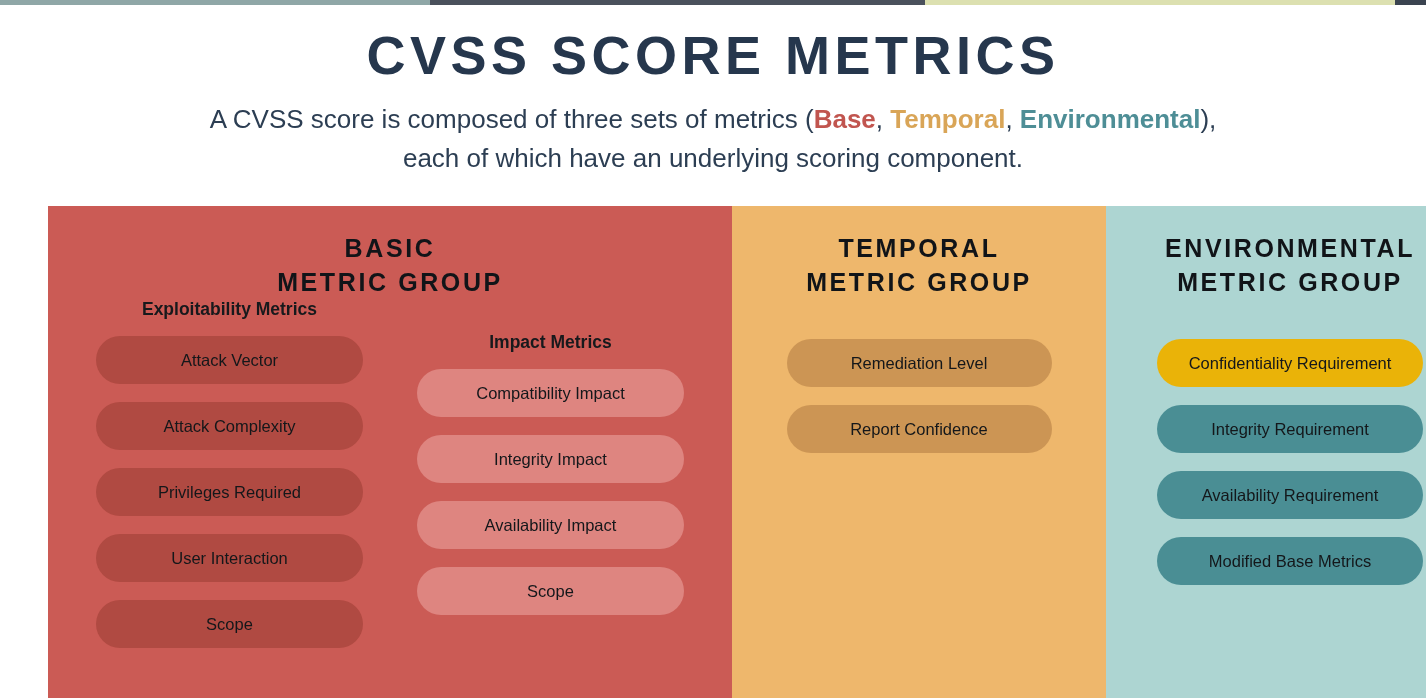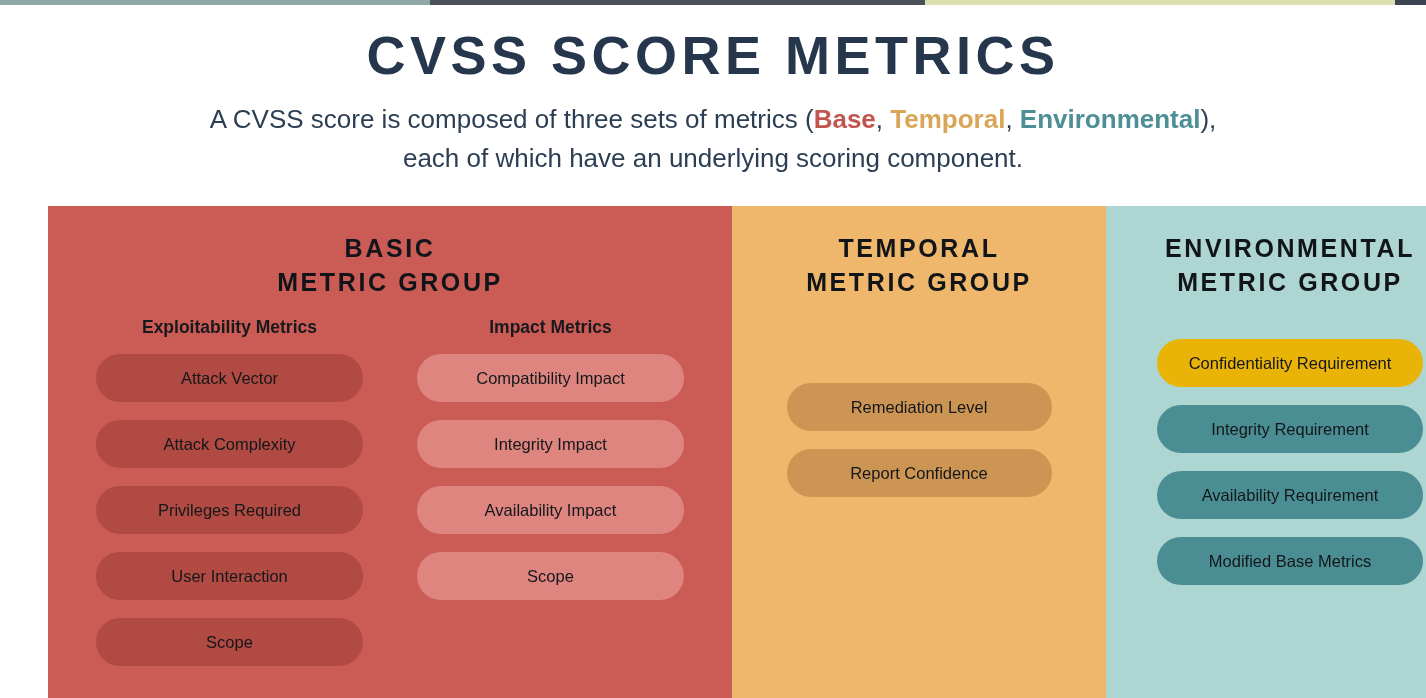--- a/index.html
+++ b/index.html
@@ -95,21 +95,21 @@
     margin: 0;
     padding-top: 26px;
     white-space: pre-line;
   }
 
   
   .sub-wrap {
     display: flex;
     justify-content: center;
     gap: 54px;
-    margin-top: 18px;
+    align-items: center;
   }
   .sub-col { width: 267px; }
   .sub-title {
     text-align: center;
     font-size: 17.5px;
     font-weight: 700;
     color: #17191c;
     margin: 0 0 16px 0;
   }
 
@@ -178,21 +178,21 @@
           <div class="pill" style="background: rgb(222, 133, 128);">Availability Impact</div>
           <div class="pill" style="background: rgb(222, 133, 128);">Scope</div>
         </div>
       </div>
     </div>
 
     <div class="col col-temporal" style="background: rgb(238, 183, 108);">
       <h2 class="col-title">TEMPORAL
 METRIC GROUP</h2>
       <div class="simple-list">
-        <div class="pill" style="background: rgb(204, 149, 84); margin-top: 44px;">Remediation Level</div>
+        <div class="pill" style="background: rgb(204, 149, 84);">Remediation Level</div>
         <div class="pill" style="background: rgb(204, 149, 84);">Report Confidence</div>
       </div>
     </div>
 
     <div class="col col-environmental" style="background: rgb(173, 213, 210);">
       <h2 class="col-title">ENVIRONMENTAL
 METRIC GROUP</h2>
       <div class="simple-list">
         <div class="pill" style="background: #eab308;">Confidentiality Requirement</div>
         <div class="pill" style="background: rgb(74, 142, 148);">Integrity Requirement</div>

